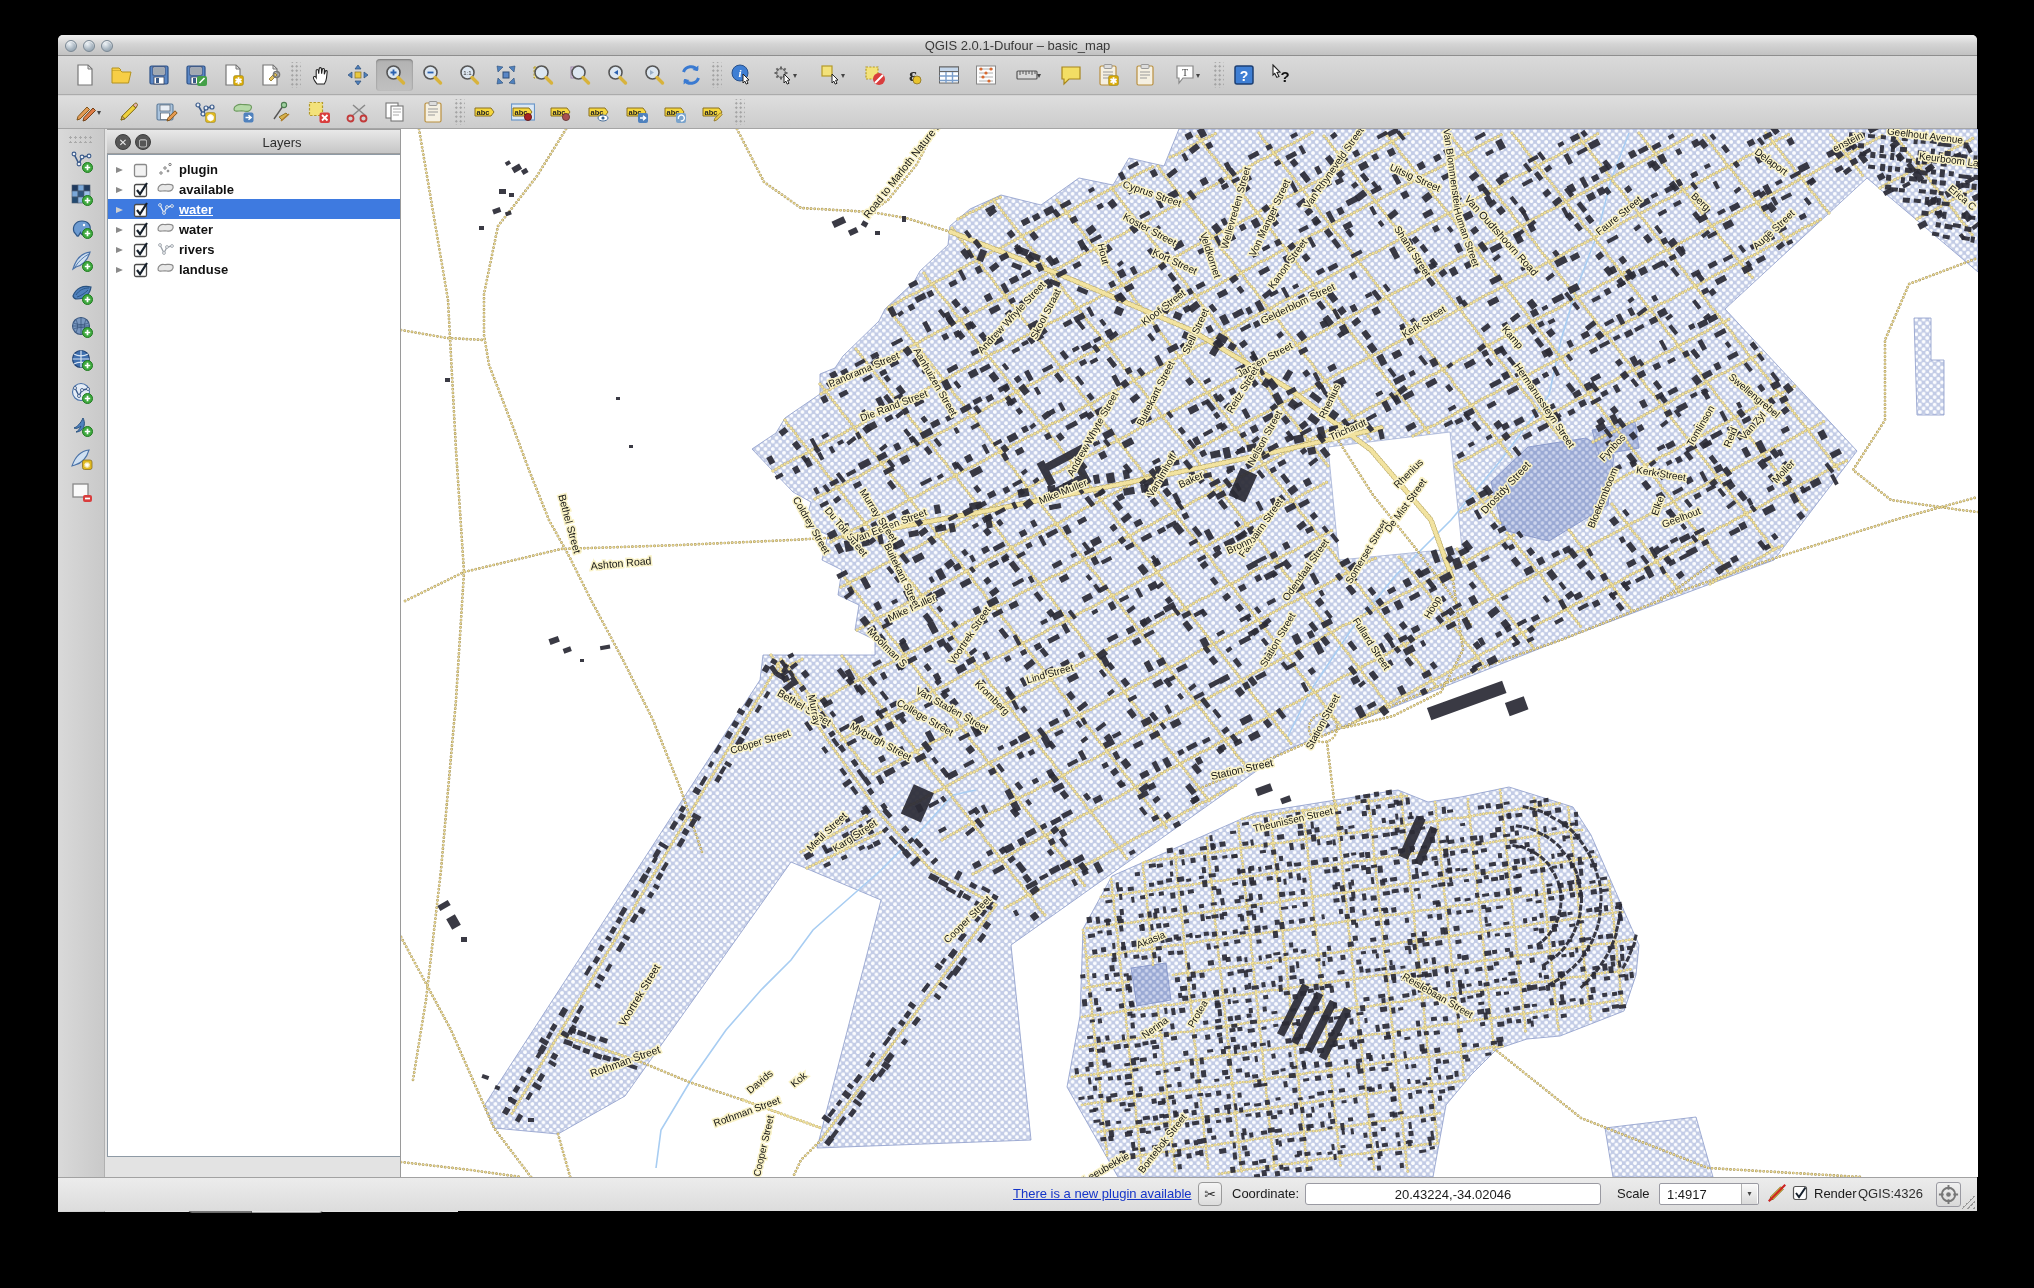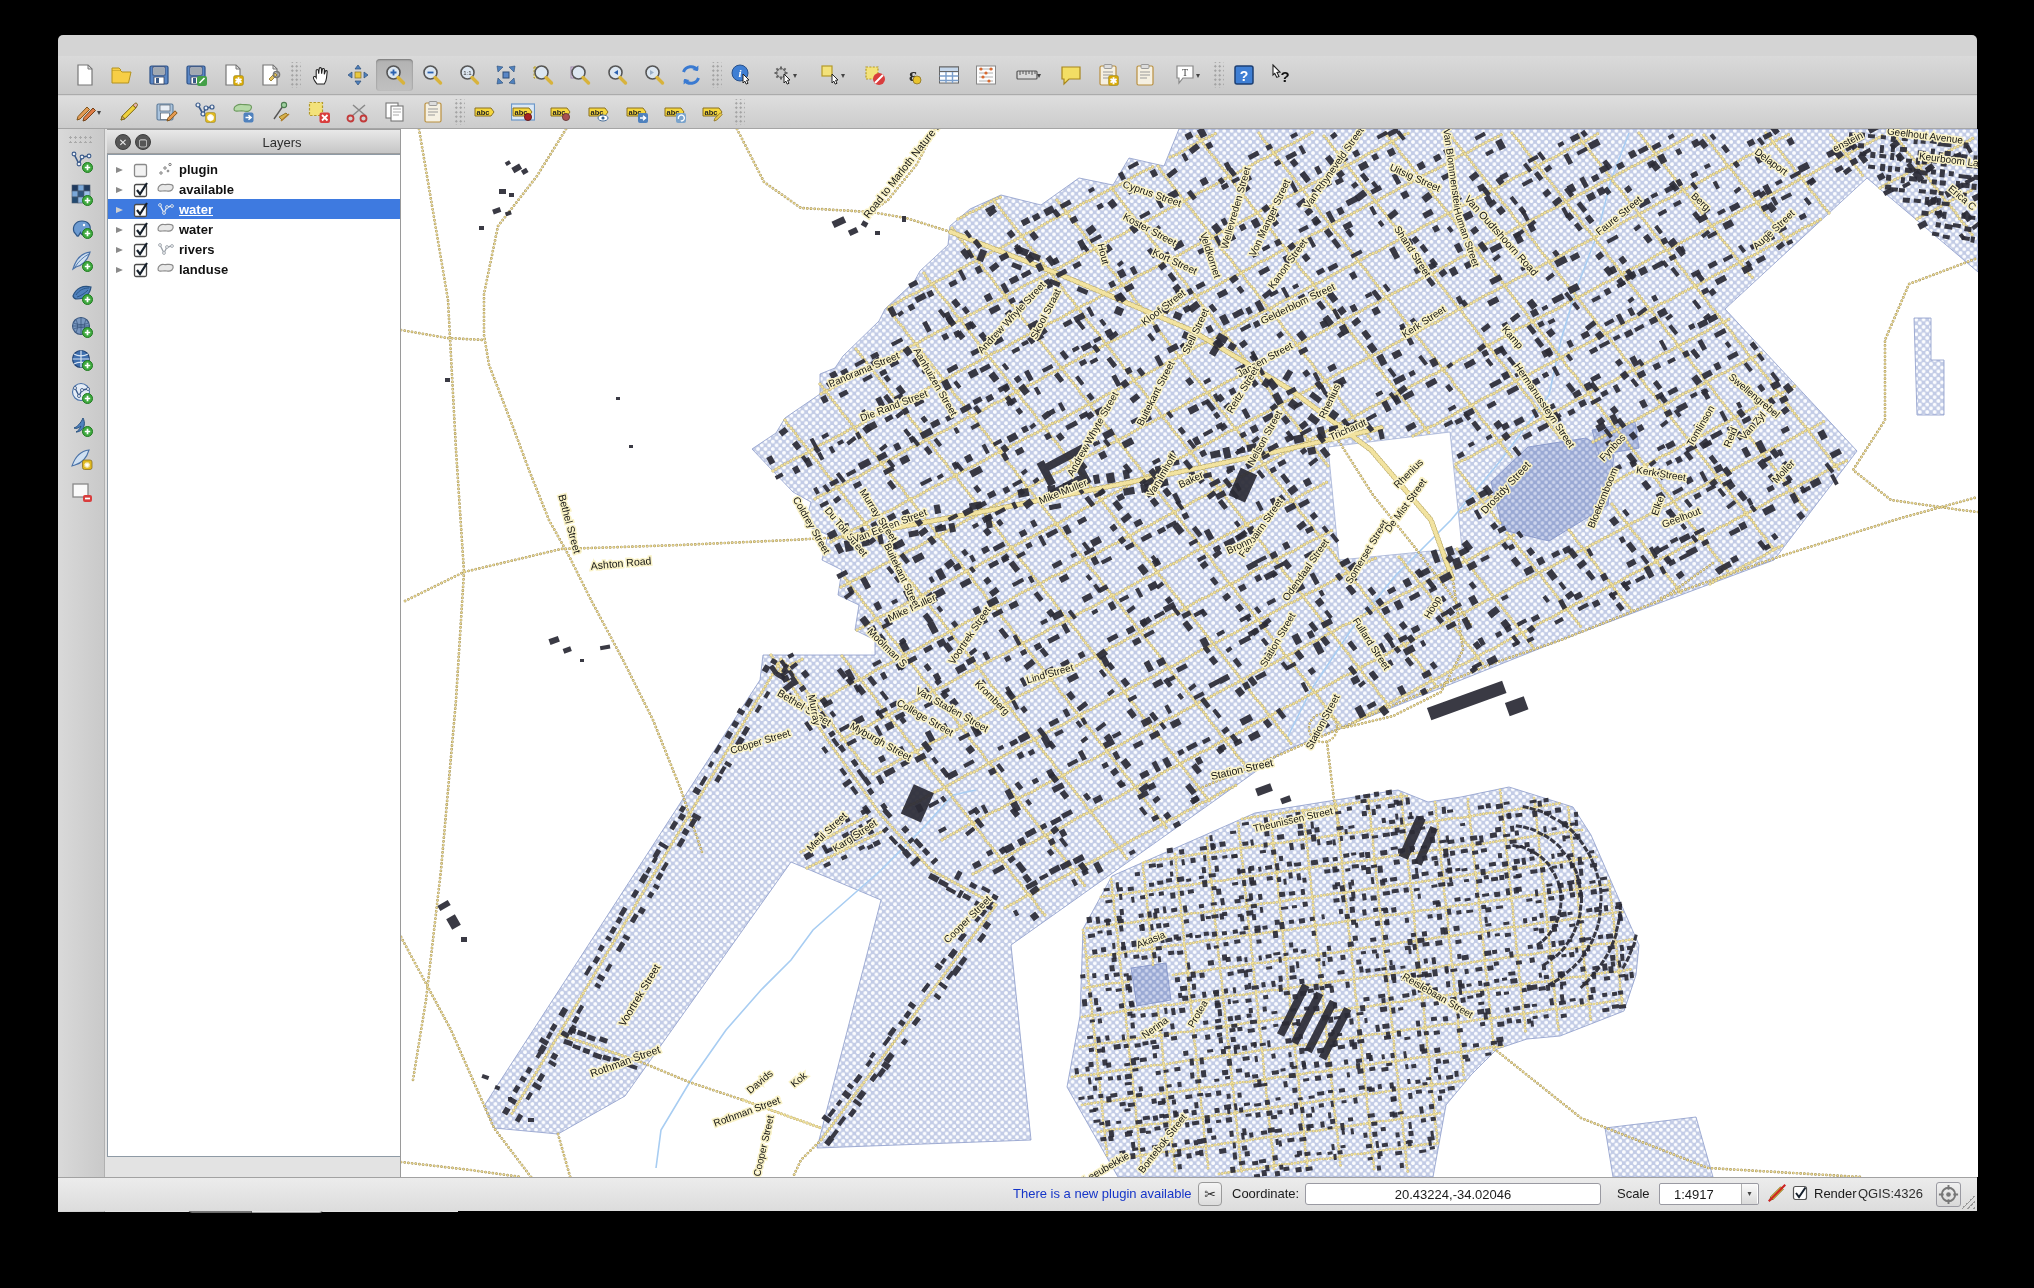--- a/index.html
+++ b/index.html
@@ -31,36 +31,42 @@
 .lico{margin-left:4px;width:22px;display:inline-flex;justify-content:center}
 .lname{font-size:13px;font-weight:bold;color:#111;margin-left:2px}
 .lrow.sel{background:#3e7ae0}
 .selname{color:#fff;text-decoration:underline}
 #ptabs{position:absolute;left:83px;top:1064px;width:270px;height:25px;text-align:left}
 .ptab{display:inline-block;height:20px;line-height:20px;padding:0 13px;font-size:12px;border:1px solid #9a9a9a}
 .ptab.on{background:linear-gradient(#8c8c8c,#777);color:#fff;border-radius:4px 0 0 4px;border-color:#6a6a6a}
 .ptab.off{background:linear-gradient(#fdfdfd,#e8e8e8);color:#1a1a1a;border-left:none;border-radius:0 4px 4px 0}
 #map{position:absolute;left:342px;top:94px;width:1577px;height:1048px;background:#fff;border-left:1px solid #9a9a9a}
 #status{position:absolute;left:0;top:1142px;width:100%;height:34px;background:linear-gradient(#ececec,#dcdcdc);border-top:1px solid #a2a2a2;font-size:13px;color:#1a1a1a}
-#status .lnk{position:absolute;left:955px;top:8px;color:#1535c8;}
+#status .lnk{position:absolute;left:955px;top:8px;color:#1535c8;text-decoration:underline}
 #status .sic{position:absolute;left:1140px;top:4px;width:24px;height:24px;border:1px solid #9a9a9a;border-radius:4px;background:linear-gradient(#f5f5f5,#dcdcdc);text-align:center;line-height:22px;font-size:14px;color:#333}
 #status .clab{position:absolute;left:1174px;top:8px}
 #status .cfield{position:absolute;left:1247px;top:5px;width:296px;height:22px;background:#fff;border:1px solid #9a9aa2;border-radius:3px;text-align:center;line-height:21px;font-size:13px}
 #status .slab{position:absolute;left:1559px;top:8px}
-#status .sfield{position:absolute;left:1601px;top:5px;width:100px;height:22px;background:#fff;border:1px solid #9a9aa2;border-radius:2px;line-height:21px;padding-left:14px;font-size:13px}
+#status .sfield{position:absolute;left:1601px;top:5px;width:100px;height:22px;background:#fff;border:1px solid #9a9aa2;border-radius:2px;line-height:21px;padding-left:7px;font-size:13px}
 #status .sdd{position:absolute;left:1683px;top:6px;width:16px;height:20px;background:linear-gradient(#fafafa,#dadada);border-left:1px solid #b0b0b0;text-align:center;font-size:8px;line-height:20px;color:#444}
 #status .pen{position:absolute;left:1708px;top:4px}
 #status .rchk{position:absolute;left:1734px;top:7px}
 #status .rlab{position:absolute;left:1756px;top:8px}
 #status .epsg{position:absolute;left:1800px;top:8px;color:#2e2e2e}
 #status .tgt{position:absolute;left:1878px;top:4px;width:25px;height:25px;border:1px solid #9a9aa2;border-radius:3px;background:linear-gradient(#f0f0f0,#d8d8d8)}
 #status .grip{position:absolute;right:2px;bottom:2px;width:14px;height:14px;background:linear-gradient(135deg,transparent 50%,#999 50%,#999 55%,transparent 55%,transparent 70%,#999 70%,#999 75%,transparent 75%,transparent 90%,#999 90%)}
 </style></head>
 <body>
 <div id="win">
+  <div id="titlebar">
+    <div class="tl" style="left:7px"></div>
+      <div class="tl" style="left:25px"></div>
+      <div class="tl" style="left:43px"></div>
+    <div id="title">QGIS 2.0.1-Dufour – basic_map</div>
+  </div>
   <div id="tbar1">
       <div class="tbrow">
         <span class="tbtn">
           <svg width="24" height="24" viewBox="0 0 24 24">
             <path d="M5 2h10l4 4v16H5z" fill="#fff" stroke="#777" stroke-width="1.2"></path>
             <path d="M15 2l4 4h-4z" fill="#ddd" stroke="#777" stroke-width="1"></path>
           </svg>
         </span>
         <span class="tbtn">
           <svg width="24" height="24" viewBox="0 0 24 24">

